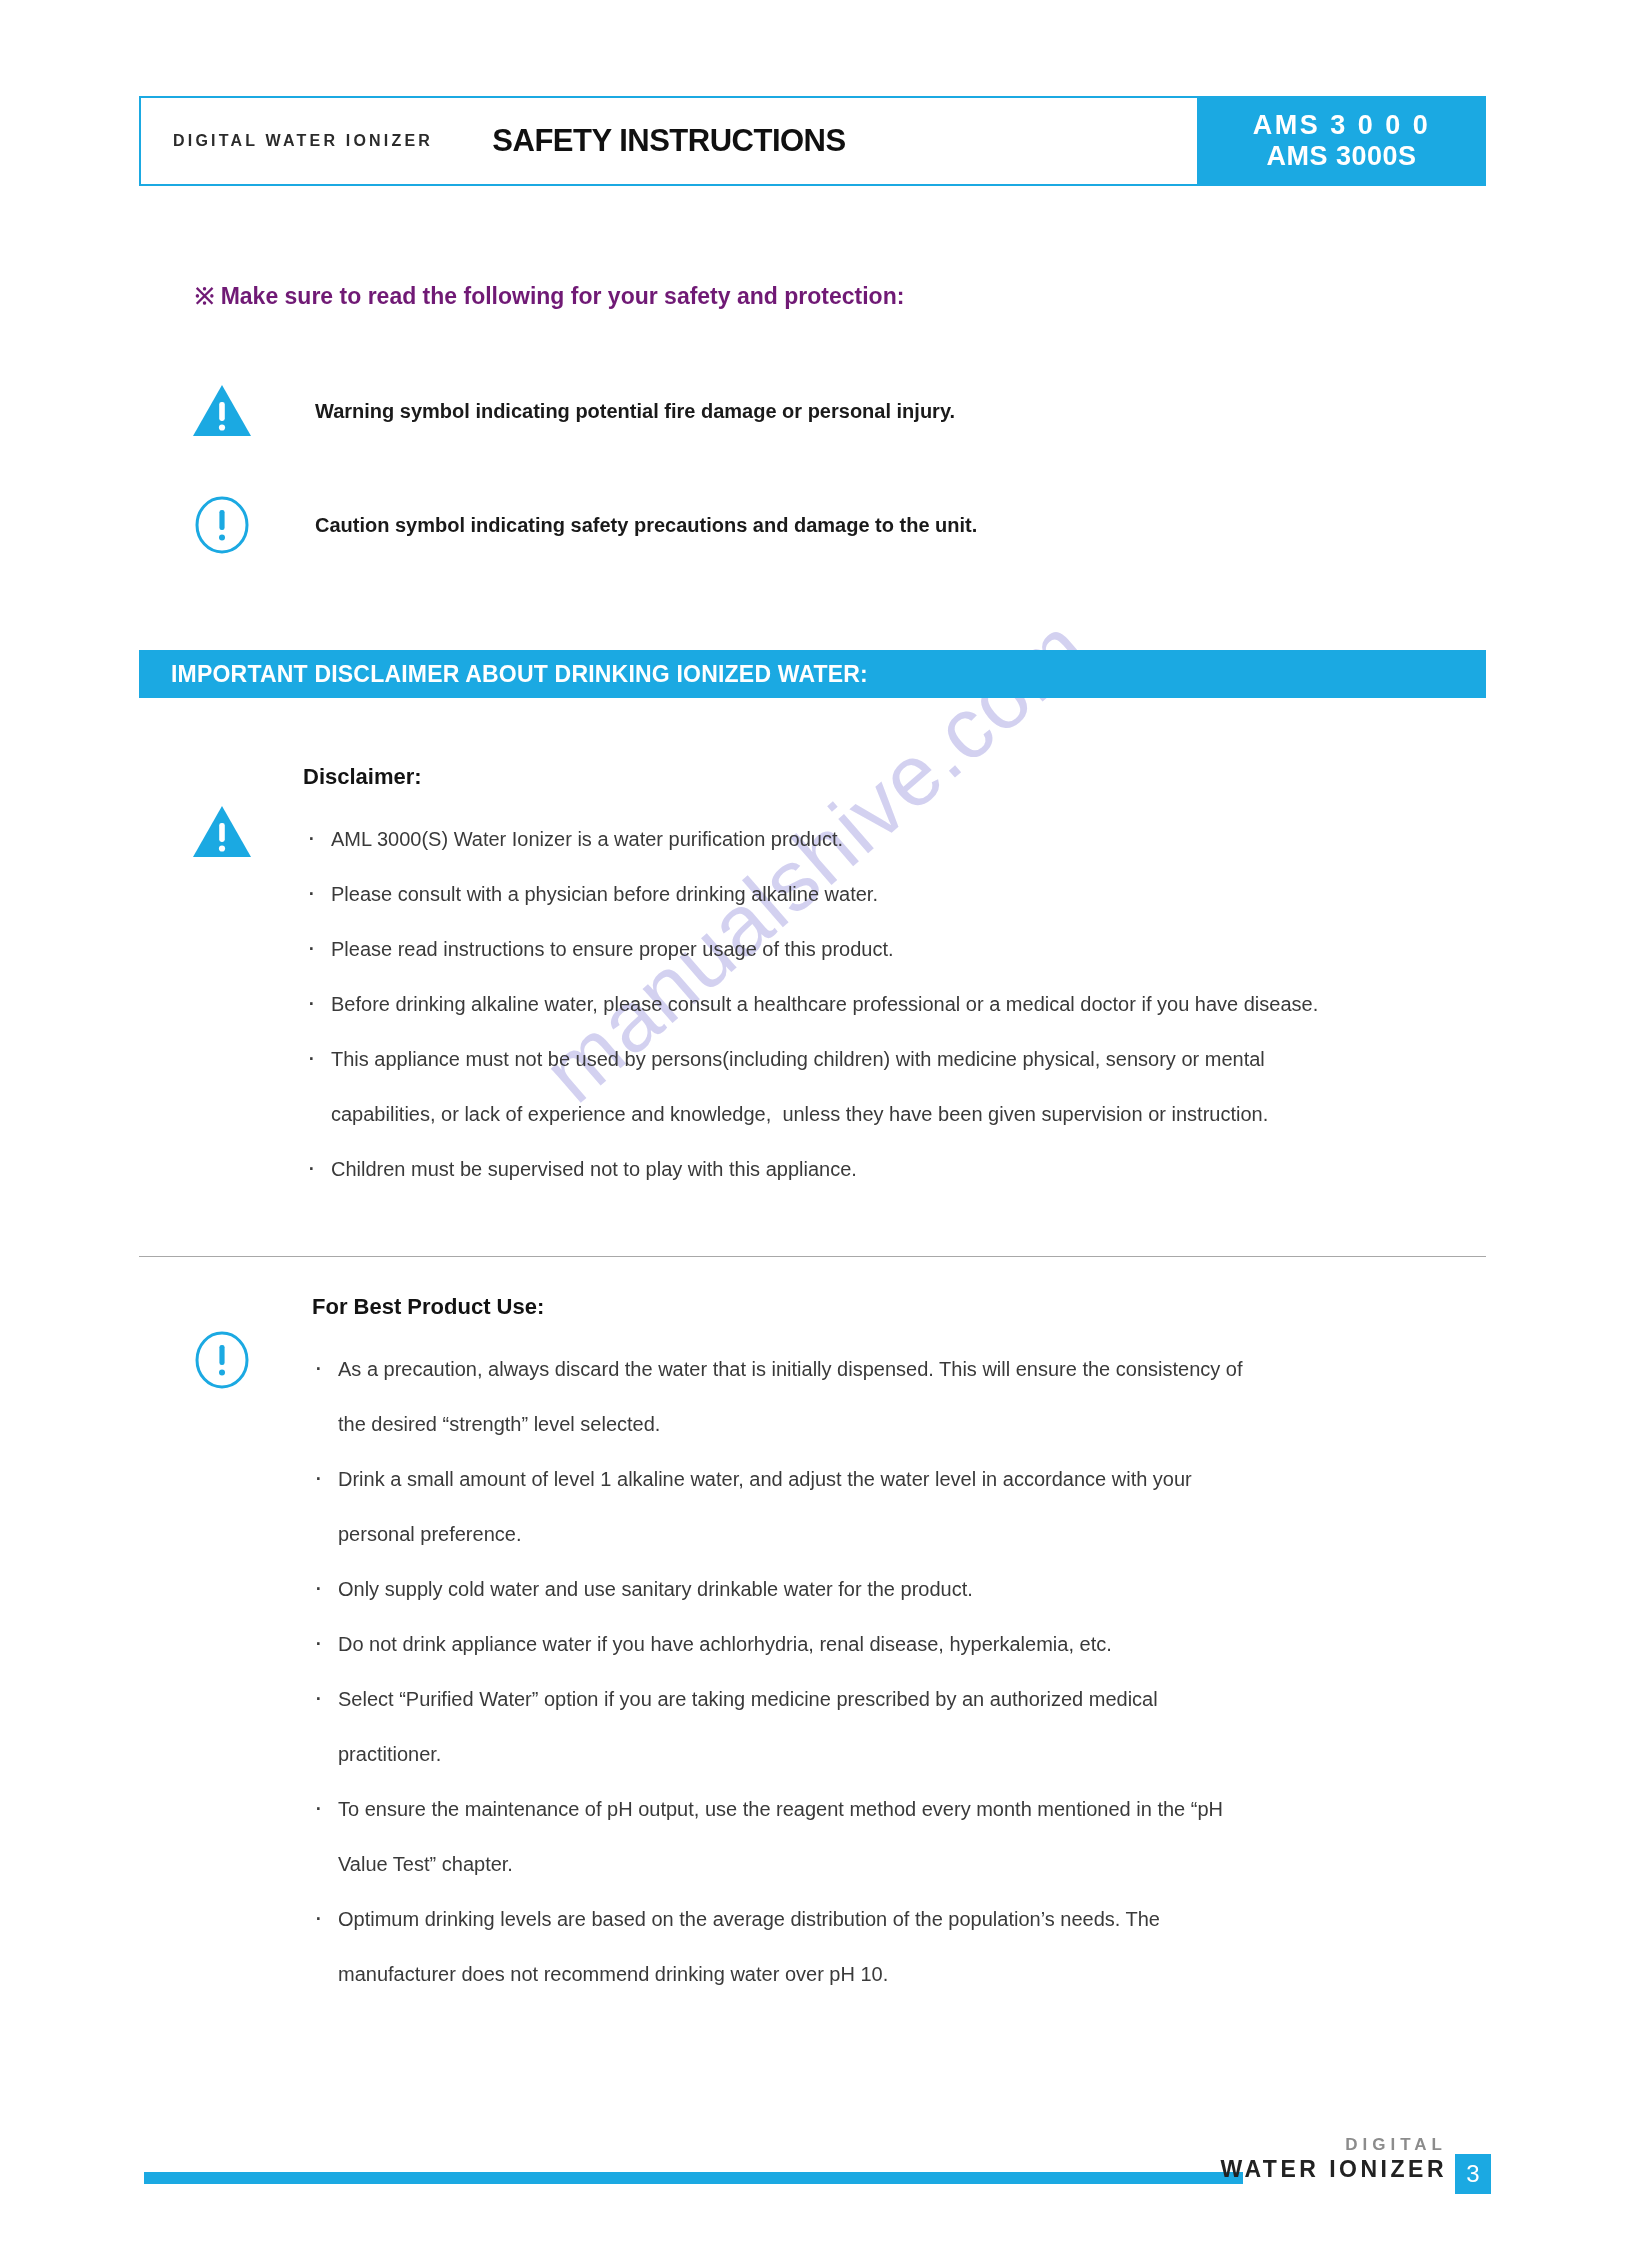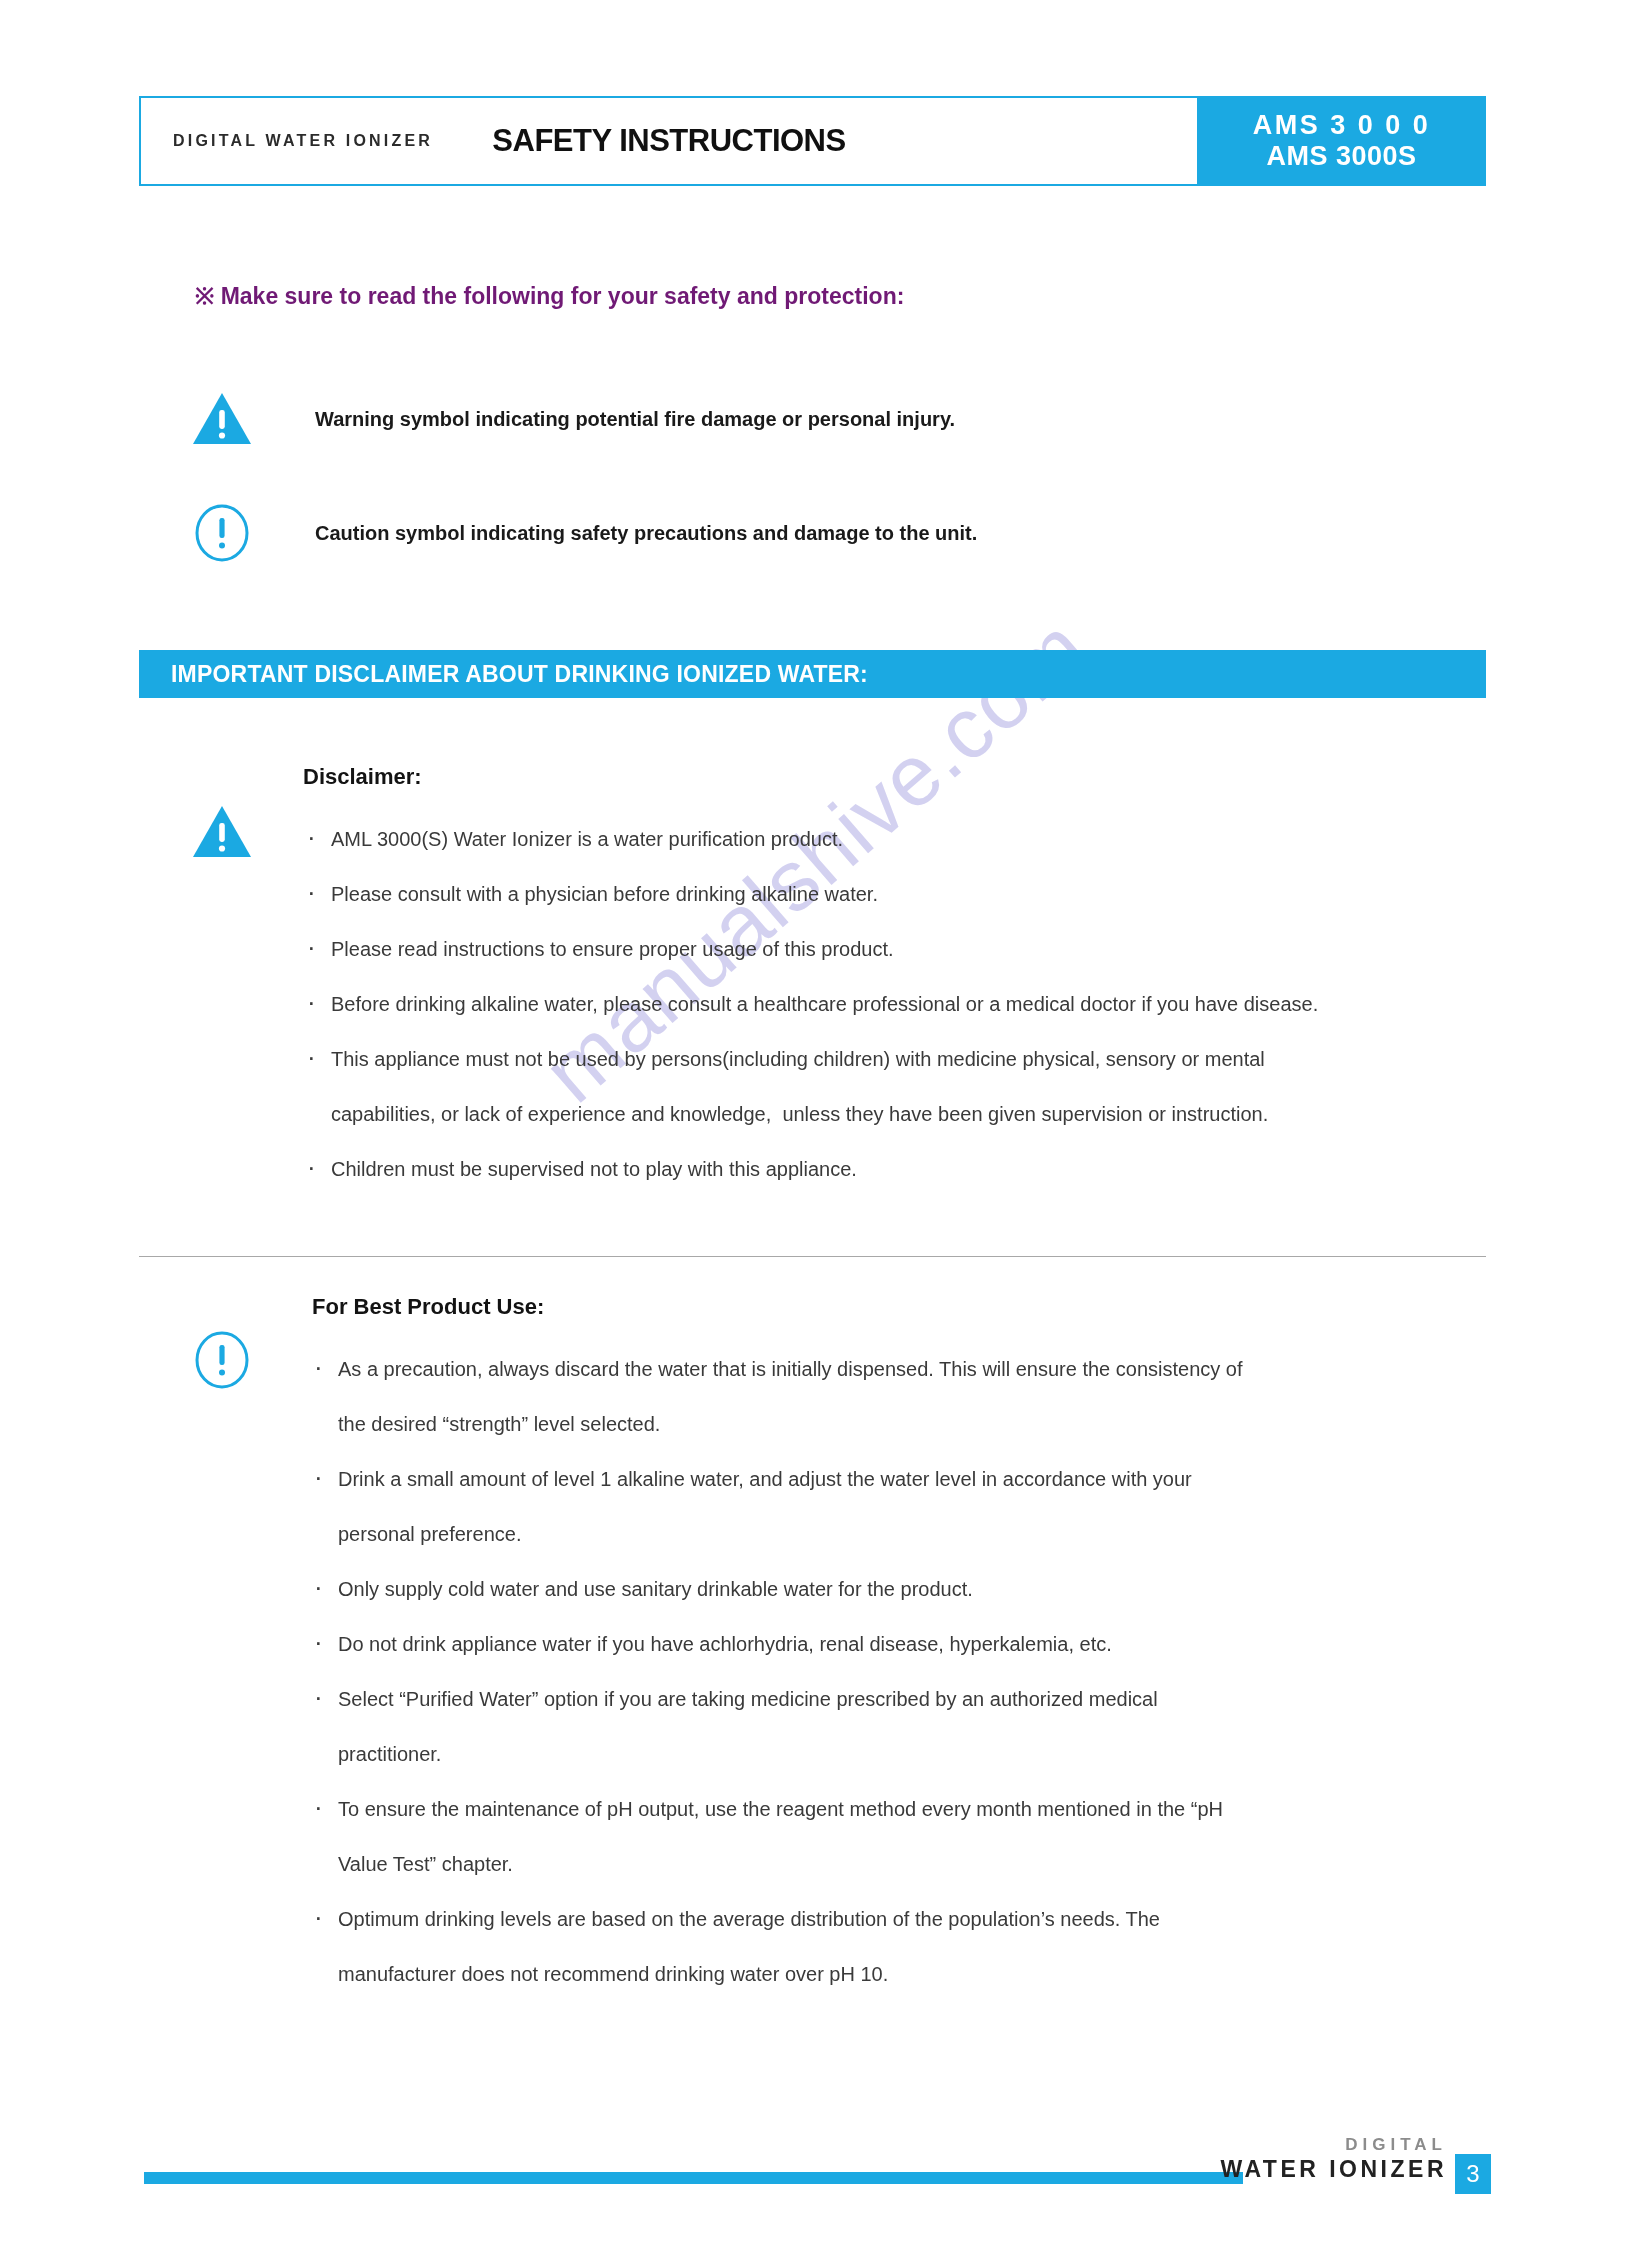--- a/index.html
+++ b/index.html
@@ -122,21 +122,21 @@
     font-weight: 700;
     color: #701a75;
     white-space: nowrap;
     z-index: 10;
   }
 
   
   .legend {
     position: absolute;
     left: 179px;
-    top: 376px;
+    top: 368px;
     width: 1294px;
     z-index: 10;
     text-align: center;
   }
   .legend-row {
     display: flex;
     align-items: center;
     height: 86px;
     margin-bottom: 28px;
   }

